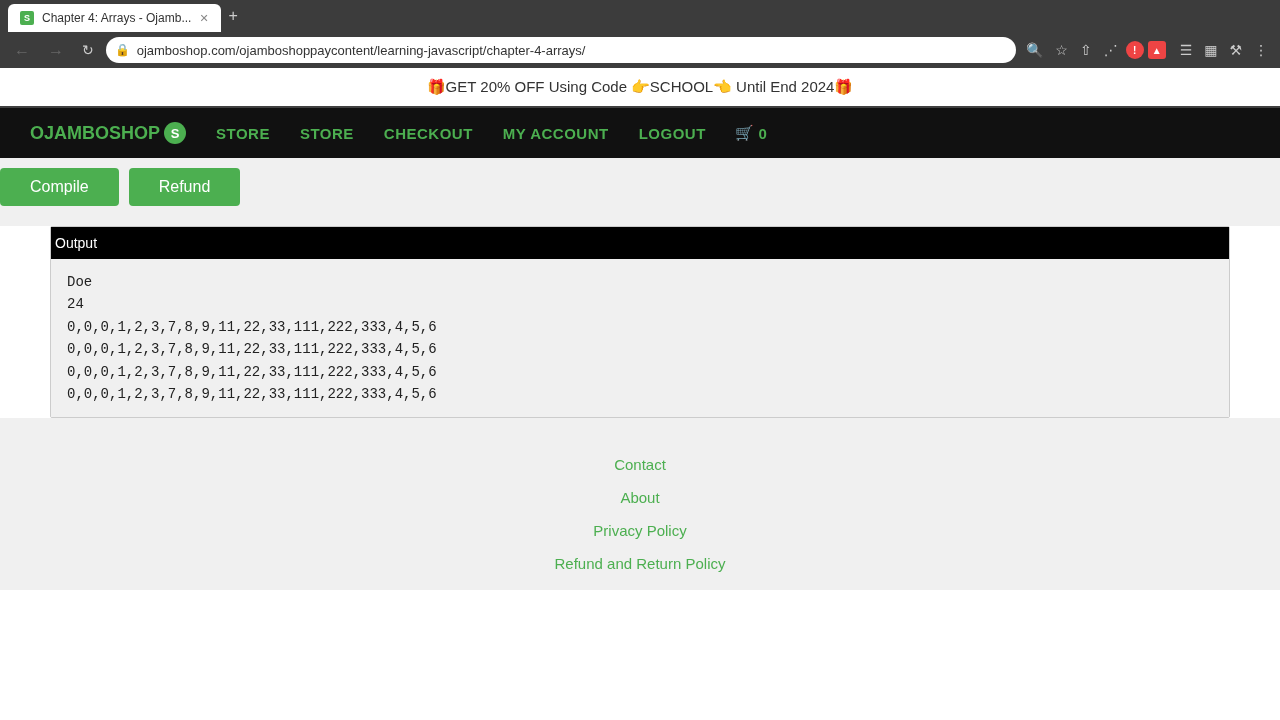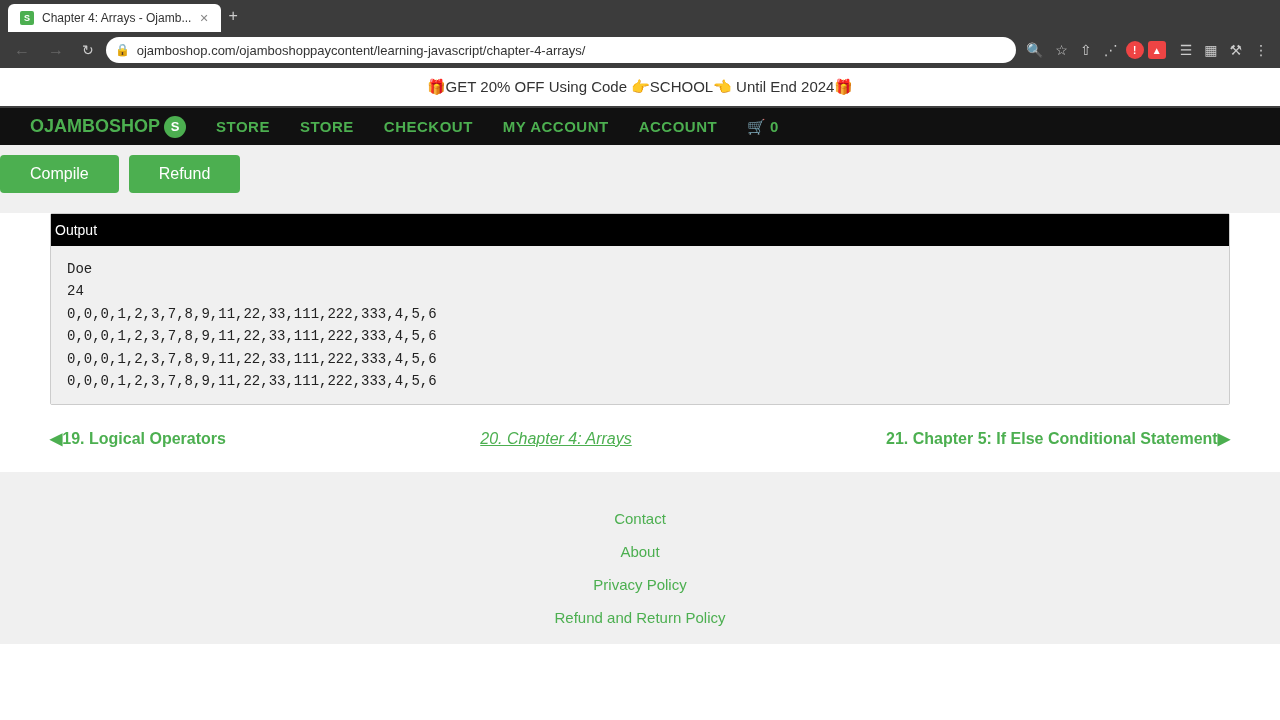--- a/index.html
+++ b/index.html
@@ -113,21 +113,21 @@
       color: #333;
       border-bottom: 2px solid #404040;
     }
 
     
     .site-nav {
       background: #111;
       padding: 0 30px;
       display: flex;
       align-items: center;
-      height: 37px;
+      height: 50px;
       gap: 30px;
     }
     .nav-logo {
       font-size: 18px;
       font-weight: bold;
       color: #4caf50;
       text-decoration: none;
       display: flex;
       align-items: center;
       gap: 4px;
@@ -289,21 +289,21 @@
 
   <nav class="site-nav">
     <a class="nav-logo">
       <span>OJAMBOSHOP</span>
       <span class="nav-logo-s">S</span>
     </a>
     <a class="nav-link">STORE</a>
     <a class="nav-link">STORE</a>
     <a class="nav-link">CHECKOUT</a>
     <a class="nav-link">MY ACCOUNT</a>
-    <a class="nav-link">ACCOUNT</a>
+    <a class="nav-link">LOGOUT</a>
     <span class="nav-cart">
       <span>🛒</span>
       <span>0</span>
     </span>
   </nav>
 
   <div class="main-content">
 
     <div class="buttons-area">
       <button class="btn-compile">Compile</button>
@@ -315,25 +315,20 @@
       <div class="output-body">
         <span class="output-line">Doe</span>
         <span class="output-line">24</span>
         <span class="output-line">0,0,0,1,2,3,7,8,9,11,22,33,111,222,333,4,5,6</span>
         <span class="output-line">0,0,0,1,2,3,7,8,9,11,22,33,111,222,333,4,5,6</span>
         <span class="output-line">0,0,0,1,2,3,7,8,9,11,22,33,111,222,333,4,5,6</span>
         <span class="output-line">0,0,0,1,2,3,7,8,9,11,22,33,111,222,333,4,5,6</span>
       </div>
     </div>
 
-    <div class="page-nav">
-      <a class="page-nav-prev">◀19. Logical Operators</a>
-      <a class="page-nav-current">20. Chapter 4: Arrays</a>
-      <a class="page-nav-next">21. Chapter 5: If Else Conditional Statement▶</a>
-    </div>
 
   </div>
 
   <footer class="site-footer">
     <a class="footer-link">Contact</a>
     <a class="footer-link">About</a>
     <a class="footer-link">Privacy Policy</a>
     <a class="footer-link">Refund and Return Policy</a>
   </footer>
 

